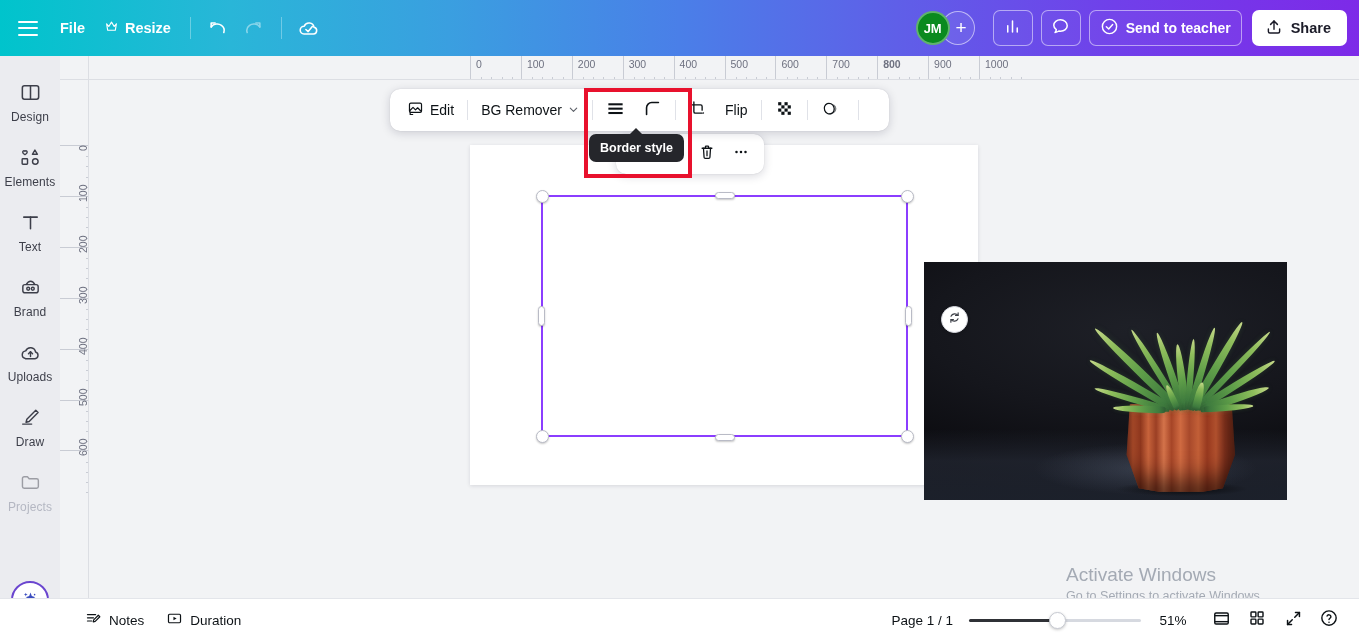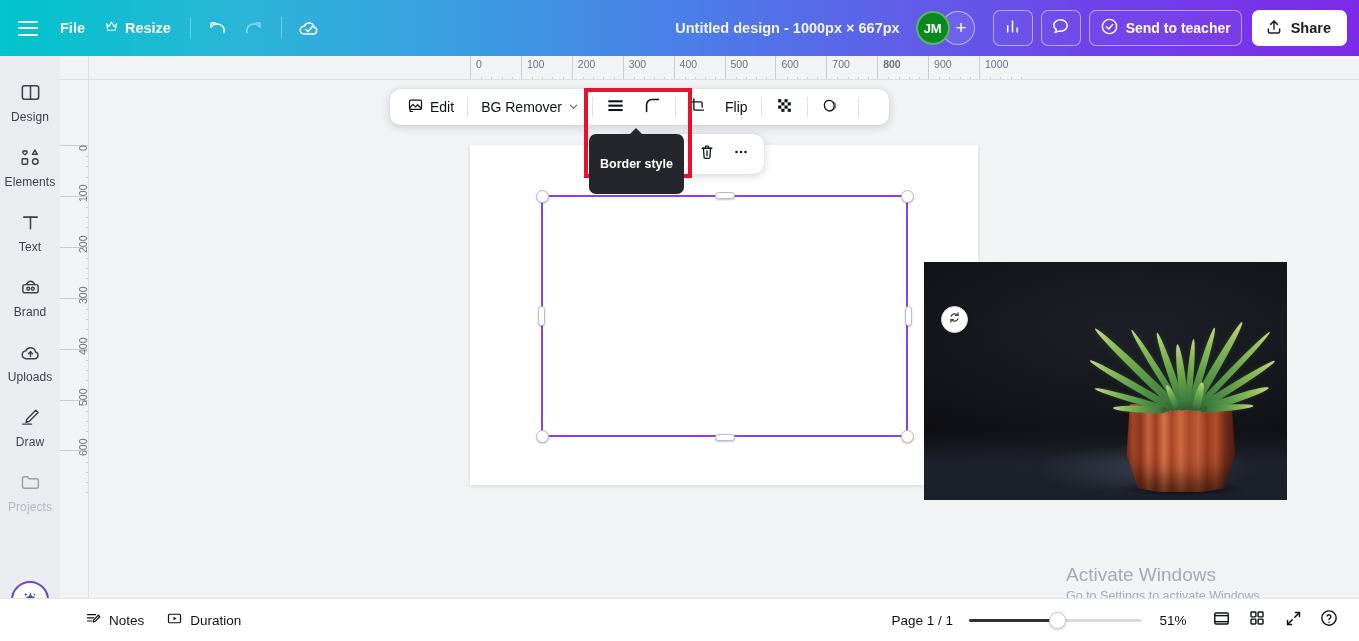--- a/index.html
+++ b/index.html
@@ -184,21 +184,21 @@
   .h-side.vt { width: 7px; height: 20px; cursor: ew-resize; }
   .rotate-handle {
     position: absolute; left: 852px; top: 226px; width: 27px; height: 27px;
     border-radius: 50%; background: #fff; border: 1px solid #d8dae1;
     box-shadow: 0 1px 3px rgba(0,0,0,0.18);
     display: flex; align-items: center; justify-content: center; cursor: grab; z-index: 30;
   }
 
   
   .float-tb {
-    position: absolute; left: 390px; top: 89px; height: 36px;
+    position: absolute; left: 390px; top: 89px; height: 42px;
     background: #ffffff; border-radius: 10px;
     box-shadow: 0 2px 10px rgba(20,20,45,0.17), 0 0 1px rgba(20,20,45,0.2);
     display: flex; align-items: center; padding: 0 8px; z-index: 70;
   }
   .ft-item {
     display: flex; align-items: center; gap: 6px; height: 32px;
     padding: 0 9px; border-radius: 6px; cursor: pointer;
     font-size: 14px; color: #0d1216; white-space: nowrap;
   }
   .ft-sep { width: 1px; height: 20px; background: #e0e2e8; margin: 0 4px; }
@@ -214,21 +214,21 @@
   }
 
   
   .red-box {
     position: absolute; left: 584px; top: 88px; width: 108px; height: 90px;
     border: 4px solid #e8112d; z-index: 80; pointer-events: none;
   }
   .tooltip {
     position: absolute; left: 589px; top: 134px;
     background: #25262b; color: #fff; font-size: 12.5px; font-weight: bold;
-    padding: 23px 11px; border-radius: 7px; z-index: 82; white-space: nowrap;
+    padding: 7px 11px; border-radius: 7px; z-index: 82; white-space: nowrap;
   }
   .tooltip:after {
     content: ""; position: absolute; left: 50%; top: -6px; margin-left: -6px;
     border-left: 6px solid transparent; border-right: 6px solid transparent;
     border-bottom: 6px solid #25262b;
   }
 
   
   .pages-strip {
     position: absolute; left: 89px; top: 510px; width: 1270px; height: 88px;
@@ -310,21 +310,20 @@
       <div class="tb-sep"></div>
       <div class="icon-btn">
         <svg width="22" height="22" viewBox="0 0 24 24" fill="none" stroke="#fff" stroke-width="1.7" stroke-linecap="round" stroke-linejoin="round">
           <path d="M6.5 18.5A4.2 4.2 0 0 1 6.8 10a5.6 5.6 0 0 1 10.7 1.2 3.7 3.7 0 0 1-.6 7.3H6.5z"></path>
           <polyline points="8.6 13.6 11.1 15.9 15.6 10.4"></polyline>
         </svg>
       </div>
     </div>
 
     <div class="tb-right">
-      <div class="doc-title">Untitled design - 1000px × 667px</div>
       <div class="avatar-group">
         <div class="avatar">JM</div>
         <div class="add-person">+</div>
       </div>
       <div class="pill-btn sq">
         <span>
           <svg width="19" height="19" viewBox="0 0 24 24" fill="none" stroke="#fff" stroke-width="1.9" stroke-linecap="round">
             <line x1="6" y1="19" x2="6" y2="11"></line>
               <line x1="12" y1="19" x2="12" y2="5"></line>
               <line x1="18" y1="19" x2="18" y2="14"></line>

